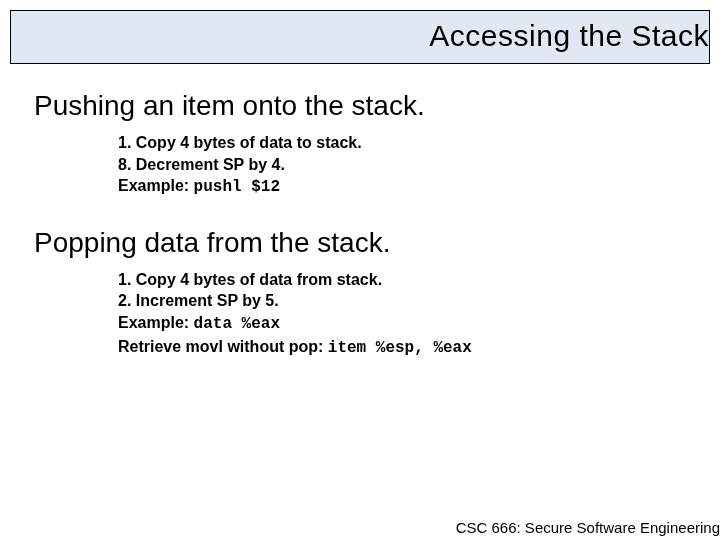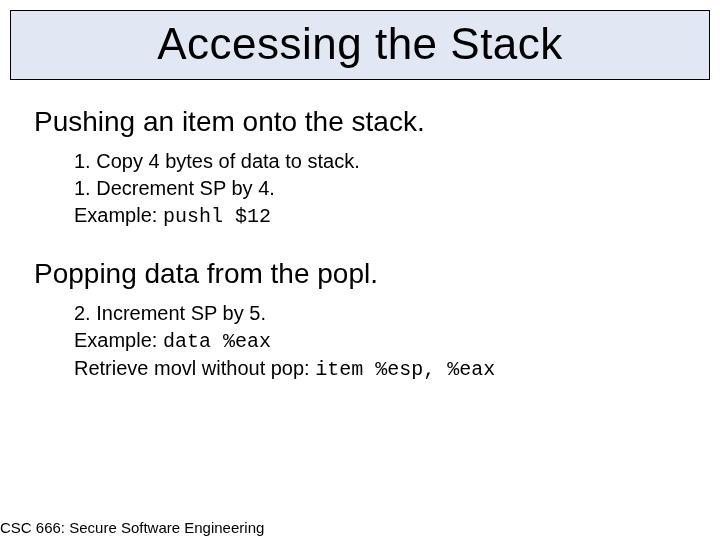--- a/index.html
+++ b/index.html
@@ -16,74 +16,77 @@
     padding: 0;
   }
   .title-bar {
     background: #e1e8f4;
     border: 1px solid #000;
     margin: 10px 10px 0 10px;
     padding: 8px 0 10px 0;
     text-align: center;
   }
   .title-bar h1 {
-    font-size: 44px;
+    font-size: 30px;
     font-weight: normal;
     letter-spacing: 0.5px;
+    text-align: right;
   }
   .content {
     padding: 26px 16px 0 34px;
   }
   .section-heading {
     font-size: 28px;
     font-weight: normal;
     margin-bottom: 10px;
   }
   .sub {
     margin-left: 40px;
     margin-bottom: 28px;
   }
   .sub-line {
-    font-size: 20px;
-    font-weight: normal;
+    font-size: 16px;
+    font-weight: bold;
     line-height: 1.35;
+    margin-left: 44px;
   }
   .mono {
     font-family: "Courier New", Courier, monospace;
   }
   .footer {
     position: absolute;
     bottom: 14px;
     width: 100%;
-    text-align: left;
+    text-align: right;
     font-size: 15px;
   }
 </style>
 </head>
 <body>
 
 <div class="slide">
 
   <div class="title-bar">
     <h1>Accessing the Stack</h1>
   </div>
 
   <div class="content">
 
     <div class="section-heading">Pushing an item onto the stack.</div>
     <div class="sub">
       <div class="sub-line">1.  Copy 4 bytes of data to stack.</div>
-      <div class="sub-line">1.  Decrement SP by 4.</div>
+      <div class="sub-line">8.  Decrement SP by 4.</div>
       <div class="sub-line">
         <span>Example: </span><span class="mono">pushl $12</span>
       </div>
     </div>
 
-    <div class="section-heading">Popping data from the popl.</div>
+    <div class="section-heading">Popping data from the stack.</div>
     <div class="sub">
+      <div class="sub-line">1.  Copy 4 bytes of data from stack.</div>
       <div class="sub-line">2.  Increment SP by 5.</div>
       <div class="sub-line">
         <span>Example: </span><span class="mono">data %eax</span>
       </div>
       <div class="sub-line">
         <span>Retrieve movl without pop: </span><span class="mono">item %esp, %eax</span>
       </div>
     </div>
 
   </div>

